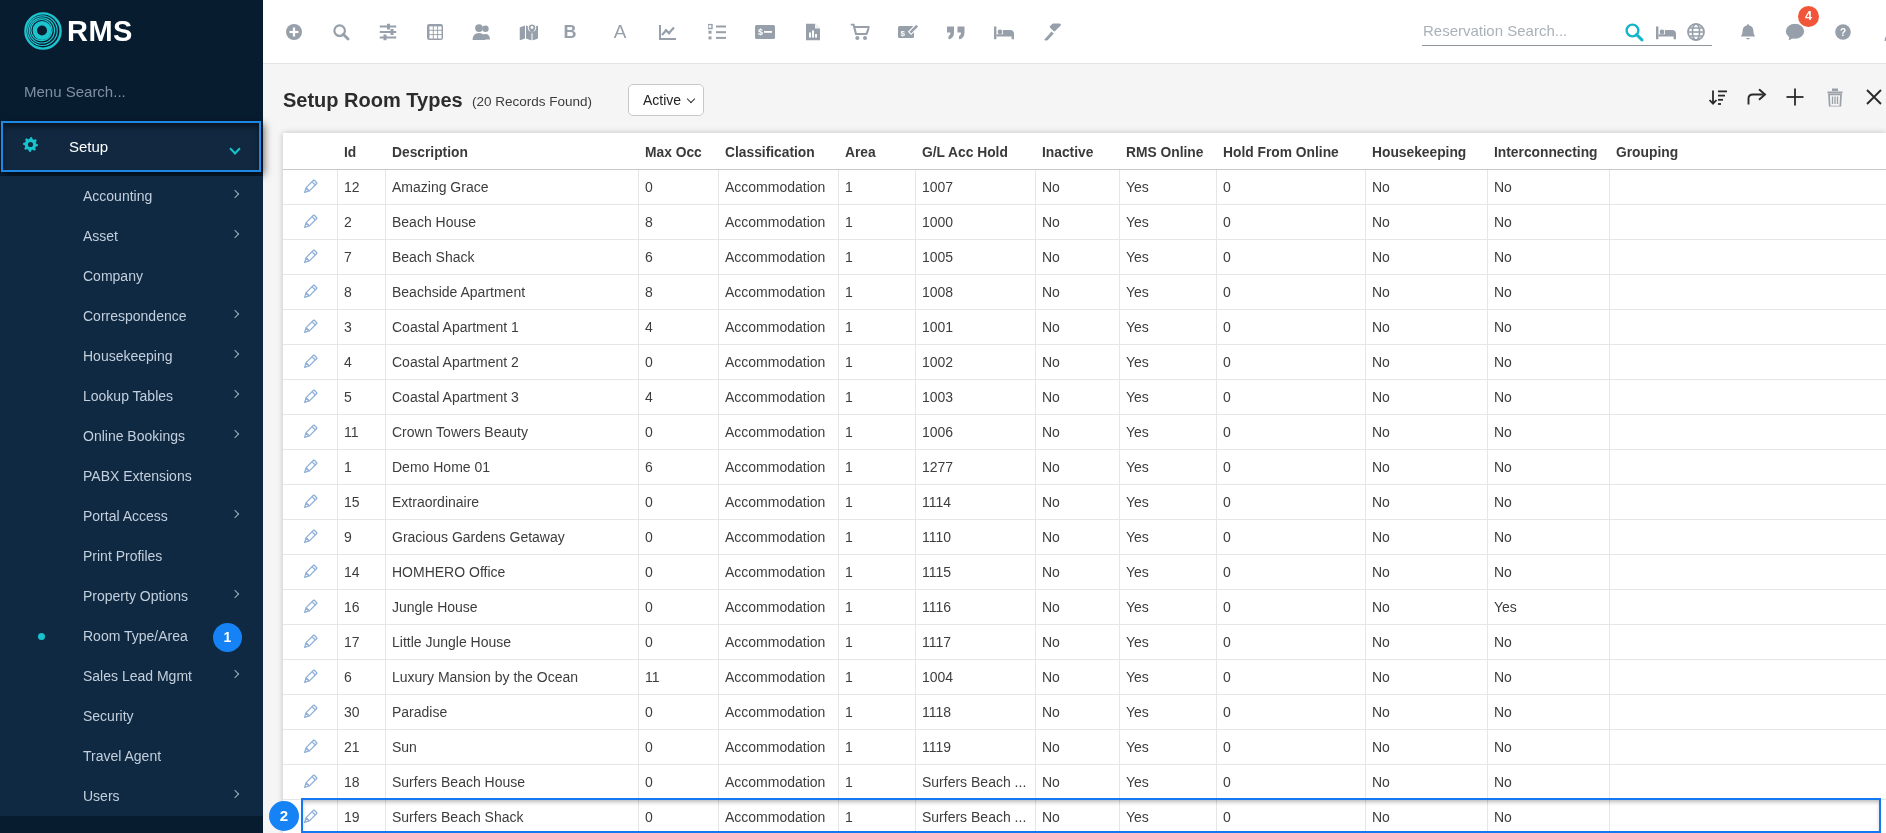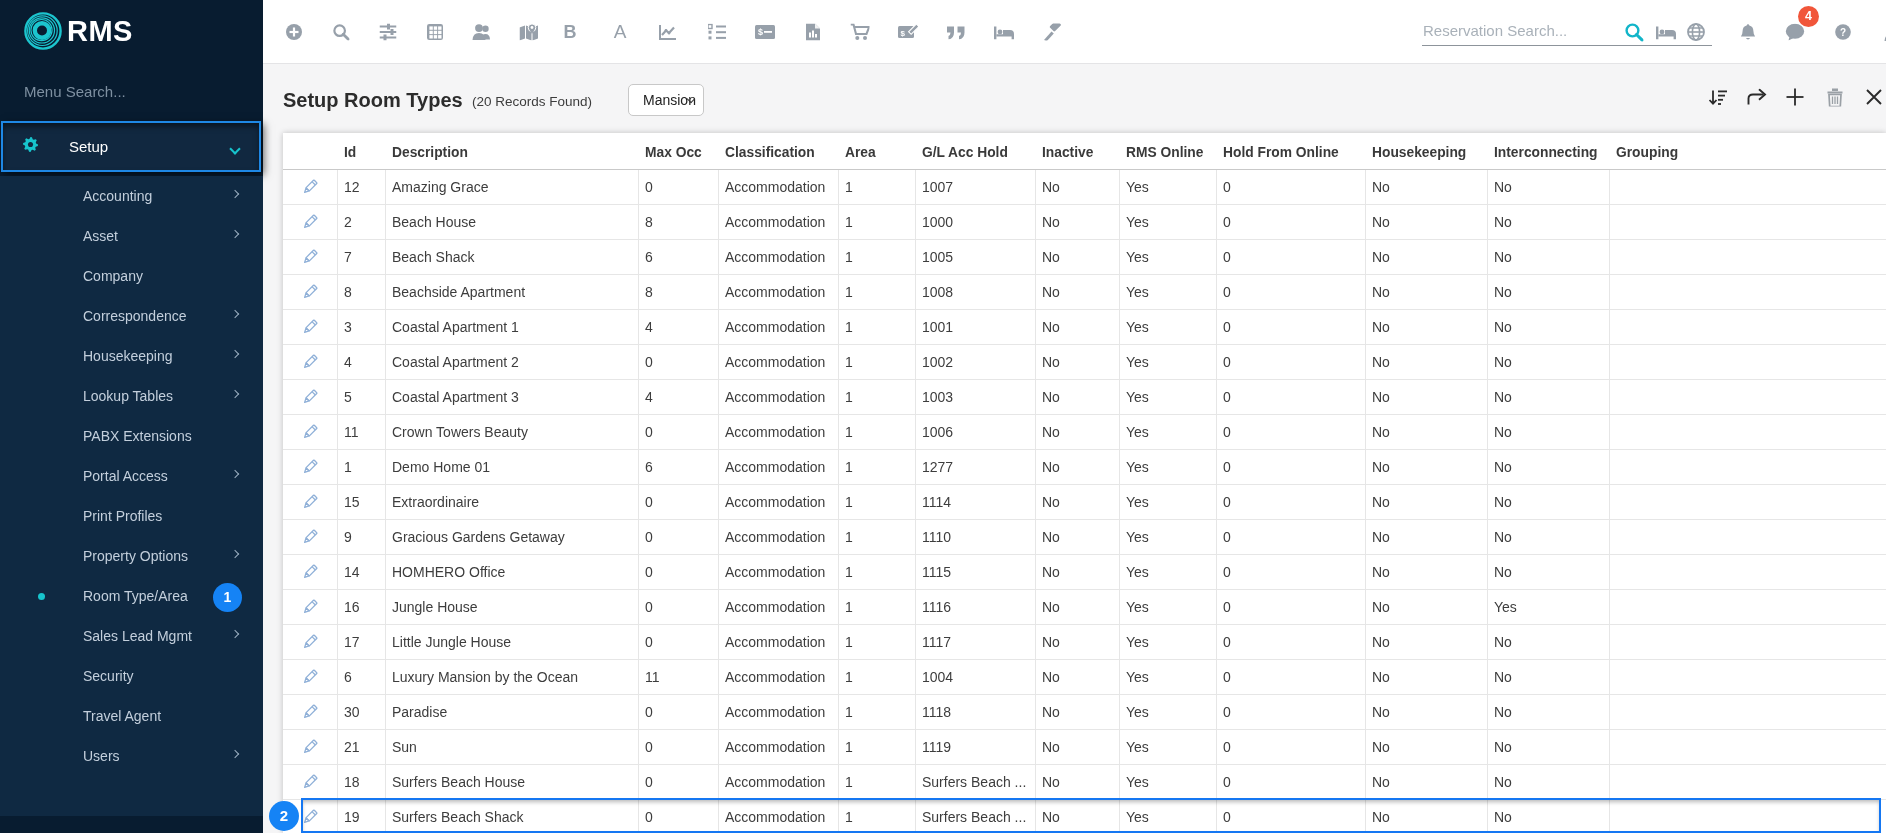--- a/index.html
+++ b/index.html
@@ -98,20 +98,26 @@
           <span style="display:block;width:6px;height:6px;border-right:1.7px solid #9db0c2;border-bottom:1.7px solid #9db0c2;transform:rotate(-45deg)"></span>
         </span>
       </div>
 <div class="mi">
         <span class="milabel">Lookup Tables</span>
         <span class="mchev">
           <span style="display:block;width:6px;height:6px;border-right:1.7px solid #9db0c2;border-bottom:1.7px solid #9db0c2;transform:rotate(-45deg)"></span>
         </span>
       </div>
 <div class="mi">
+        <span class="milabel">Online Bookings</span>
+        <span class="mchev">
+          <span style="display:block;width:6px;height:6px;border-right:1.7px solid #9db0c2;border-bottom:1.7px solid #9db0c2;transform:rotate(-45deg)"></span>
+        </span>
+      </div>
+<div class="mi">
         <span class="milabel">PABX Extensions</span>
       </div>
 <div class="mi">
         <span class="milabel">Portal Access</span>
         <span class="mchev">
           <span style="display:block;width:6px;height:6px;border-right:1.7px solid #9db0c2;border-bottom:1.7px solid #9db0c2;transform:rotate(-45deg)"></span>
         </span>
       </div>
 <div class="mi">
         <span class="milabel">Print Profiles</span>
@@ -329,21 +335,21 @@
         <circle cx="11" cy="5" r="4.4" fill="#97a0aa"></circle>
         <path d="M3.5 18 Q3.5 11 11 11 L12 11 L12 18 Z" fill="#97a0aa"></path>
       </svg>
     </span>
 </div>
 
 <div id="phead">
   <span id="ptitle">Setup Room Types</span>
   <span id="precs">(20 Records Found)</span>
   <div id="psel">
-      <span class="at">Mansion</span>
+      <span class="at">Active</span>
       <span class="ac">
         <span style="display:block;width:6px;height:6px;border-right:1.8px solid #333;border-bottom:1.8px solid #333;transform:rotate(45deg)"></span>
       </span>
     </div>
 </div>
 <span class="hic" style="left:1718px"><svg width="20" height="19" viewBox="0 0 20 19">
       <path d="M5 3 V16 M1.5 12.5 L5 16.2 L8.5 12.5" stroke="#2b2b2b" stroke-width="1.8" fill="none"></path>
       <rect x="10" y="3" width="9" height="1.8" fill="#2b2b2b"></rect>
       <rect x="10" y="7.2" width="7" height="1.8" fill="#2b2b2b"></rect>
       <rect x="10" y="11.4" width="5" height="1.8" fill="#2b2b2b"></rect>

